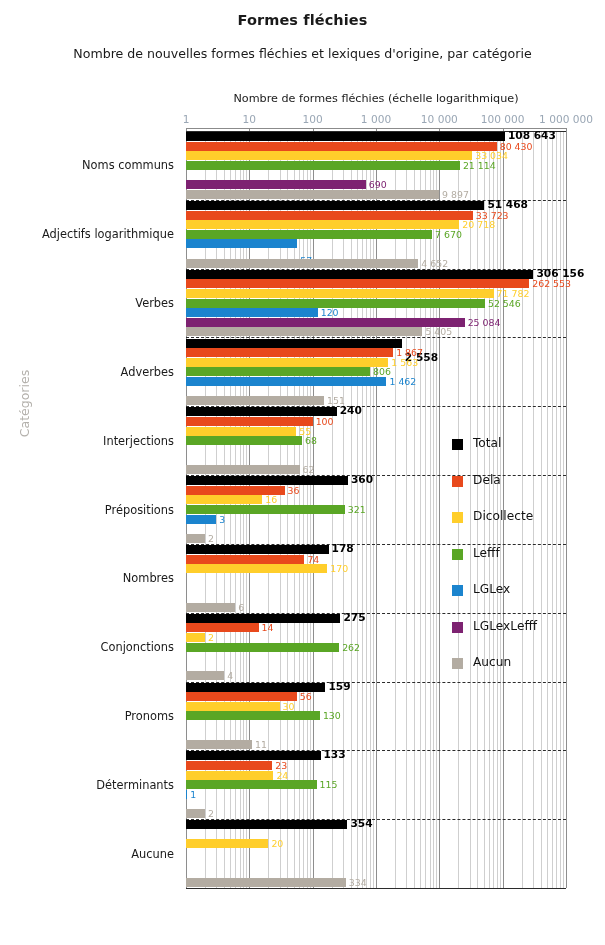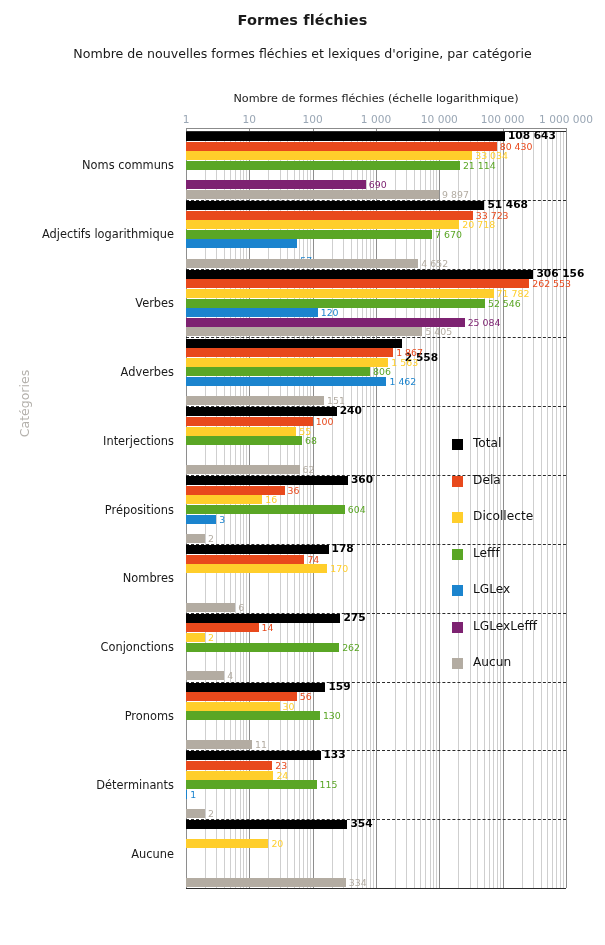--- a/index.html
+++ b/index.html
@@ -284,21 +284,21 @@
       <div class="bar" style="top: 333.982px; width: 113.518px; background: rgb(179, 172, 162);"></div>
       <div class="bar-label" style="left: 116.518px; top: 333.982px; color: rgb(179, 172, 162);">62</div>
       <div class="group-sep" style="top: 344.091px;"></div>
       <div class="bar" style="top: 345.2px; width: 161.899px; background: rgb(0, 0, 0);"></div>
       <div class="bar-label total" style="left: 164.899px; top: 344.2px;">360</div>
       <div class="bar" style="top: 354.8px; width: 98.5658px; background: rgb(232, 73, 28);"></div>
       <div class="bar-label" style="left: 101.566px; top: 354.8px; color: rgb(232, 73, 28);">36</div>
       <div class="bar" style="top: 364.4px; width: 76.2609px; background: rgb(255, 206, 43);"></div>
       <div class="bar-label" style="left: 79.2609px; top: 364.4px; color: rgb(255, 206, 43);">16</div>
       <div class="bar" style="top: 374px; width: 158.745px; background: rgb(90, 166, 37);"></div>
-      <div class="bar-label" style="left: 161.745px; top: 374px; color: rgb(90, 166, 37);">604</div>
+      <div class="bar-label" style="left: 161.745px; top: 374px; color: rgb(90, 166, 37);">321</div>
       <div class="bar" style="top: 383.6px; width: 30.2177px; background: rgb(27, 132, 206);"></div>
       <div class="bar-label" style="left: 33.2177px; top: 383.6px; color: rgb(27, 132, 206);">3</div>
       <div class="bar" style="top: 402.8px; width: 19.0652px; background: rgb(179, 172, 162);"></div>
       <div class="bar-label" style="left: 22.0652px; top: 402.8px; color: rgb(179, 172, 162);">2</div>
       <div class="group-sep" style="top: 412.909px;"></div>
       <div class="bar" style="top: 414.018px; width: 142.527px; background: rgb(0, 0, 0);"></div>
       <div class="bar-label total" style="left: 145.527px; top: 413.018px;">178</div>
       <div class="bar" style="top: 423.618px; width: 118.385px; background: rgb(232, 73, 28);"></div>
       <div class="bar-label" style="left: 121.385px; top: 423.618px; color: rgb(232, 73, 28);">74</div>
       <div class="bar" style="top: 433.218px; width: 141.262px; background: rgb(255, 206, 43);"></div>

